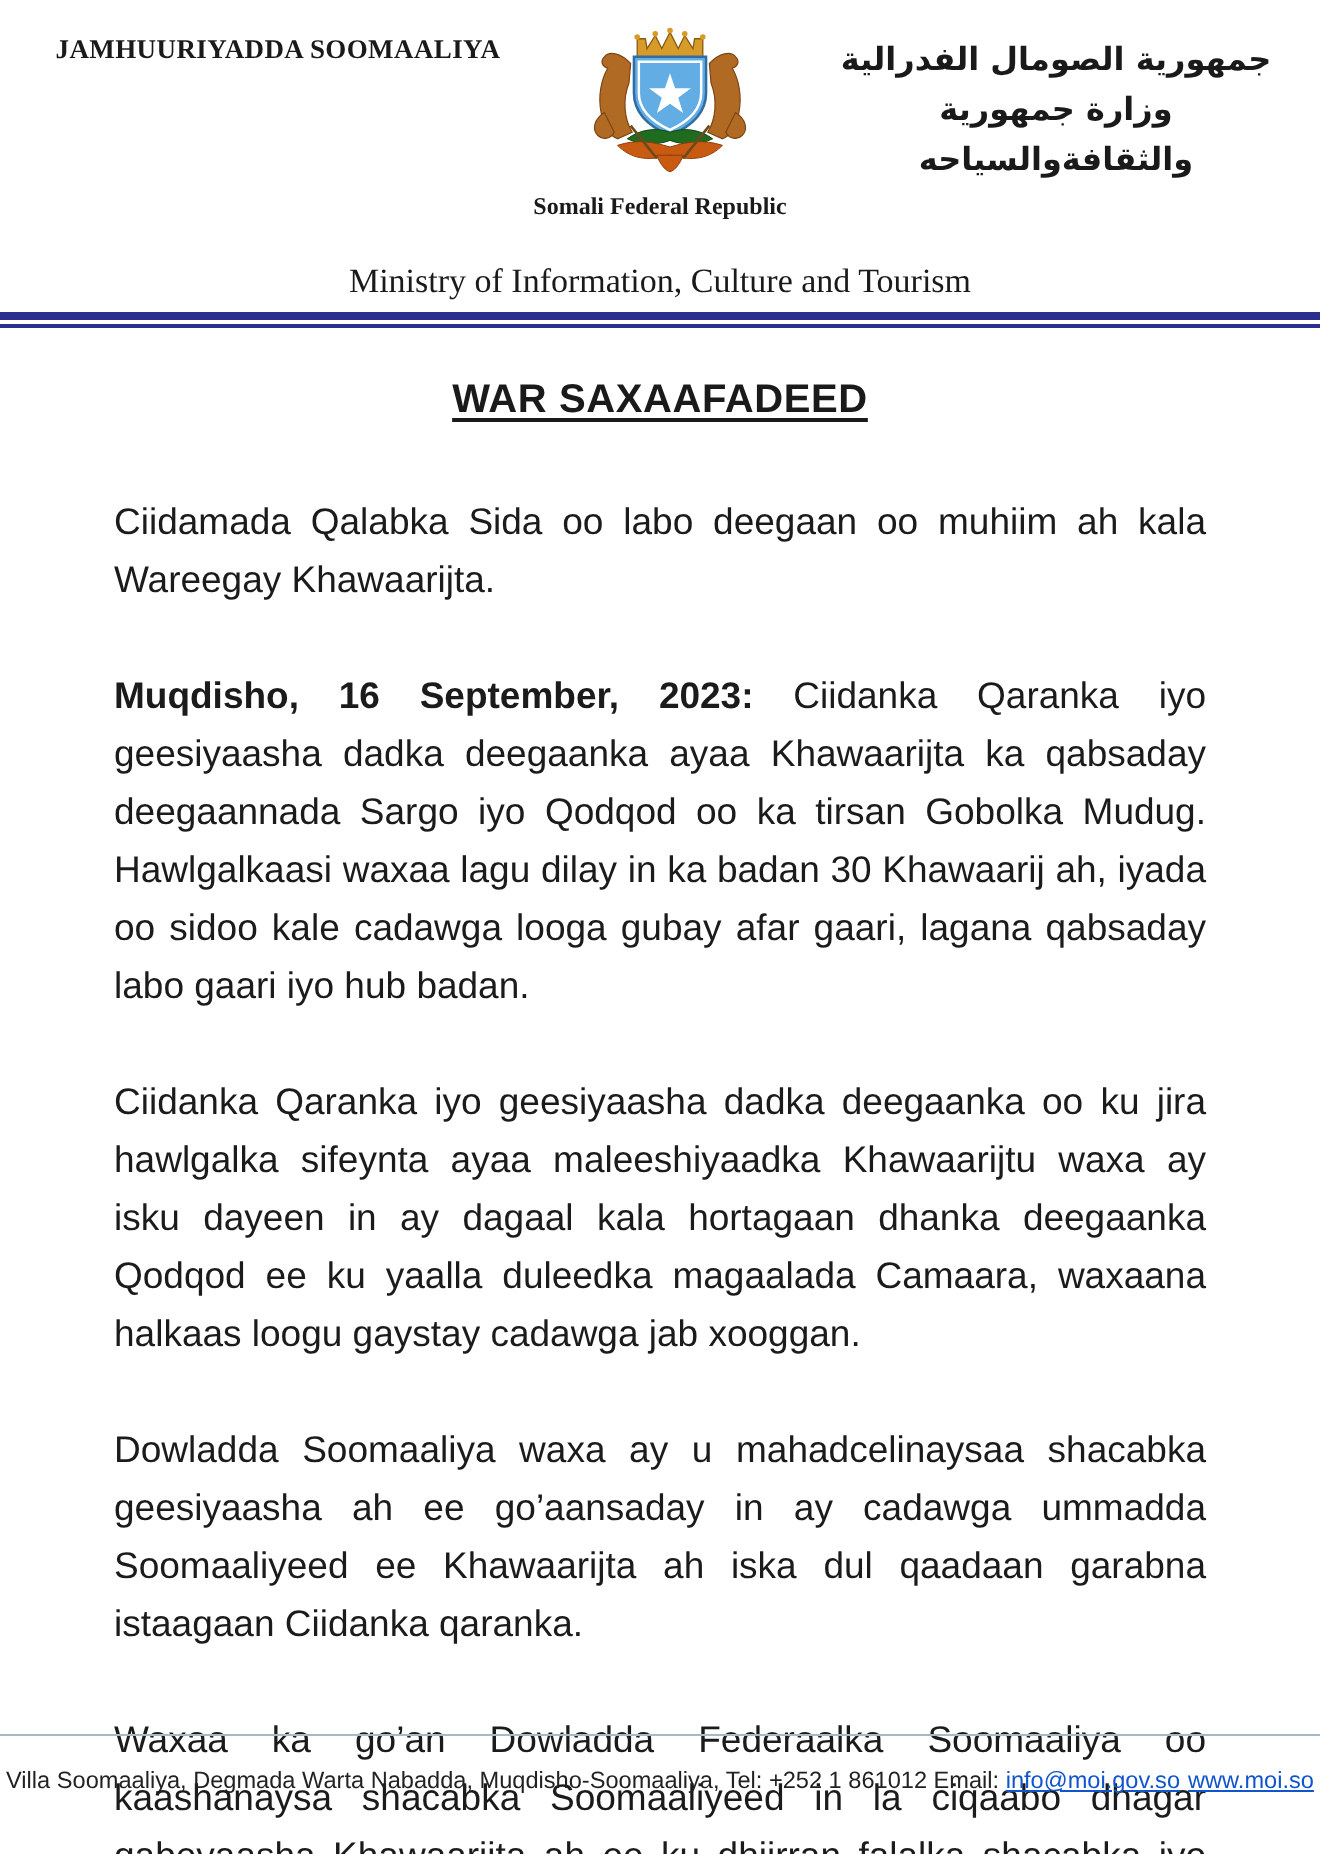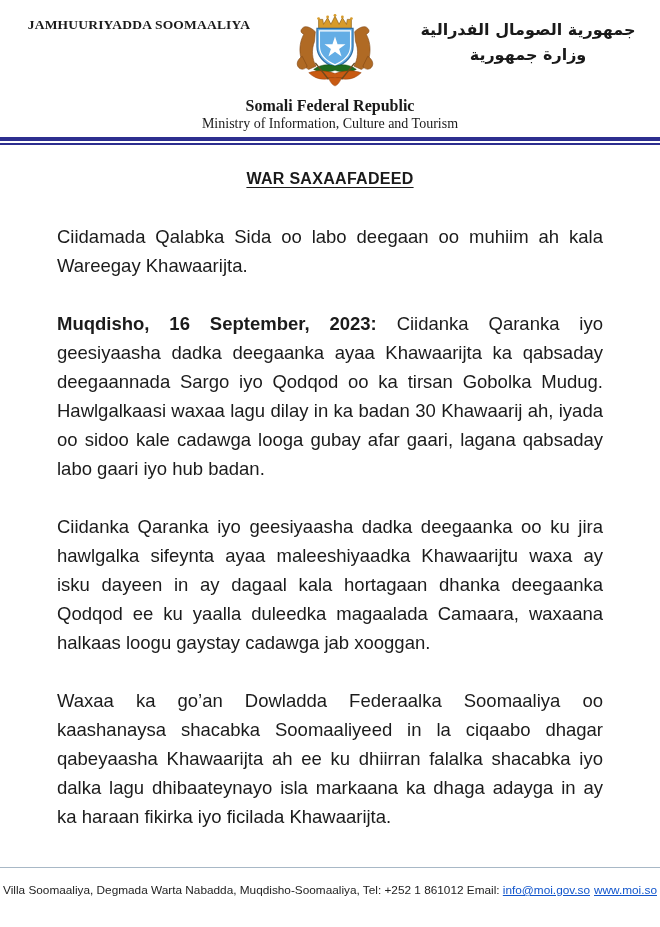--- a/index.html
+++ b/index.html
@@ -39,35 +39,35 @@
     line-height: 1.55;
     text-align: center;
     padding: 6px 12px 0 10px;
     font-family: "DejaVu Sans", sans-serif;
   }
   .header-center-text {
     text-align: center;
     font-family: "Liberation Serif", serif;
     margin-top: 2px;
   }
-  .header-center-text .bold-line { font-weight: bold; font-size: 16px; line-height: 1.2; }
-  .header-center-text .sub-line  { font-size: 14px; line-height: 1.25; }
+  .header-center-text .bold-line { font-weight: bold; font-size: 12px; line-height: 1.2; }
+  .header-center-text .sub-line  { font-size: 17px; line-height: 1.25; margin-top: 20px; }
 
   
   .double-rule { margin-top: 4px; }
   .double-rule .thick { height: 4px; background: #2d2f8f; }
   .double-rule .gap   { height: 2px; background: #ffffff; }
   .double-rule .thin  { height: 2px; background: #2d2f8f; }
 
   
   .doc-title {
     margin-top: 25px;
     text-align: center;
     font-weight: bold;
-    font-size: 16px;
+    font-size: 20px;
     letter-spacing: 0.3px;
   }
   .doc-title span { text-decoration: underline; text-underline-offset: 3px; }
 
   
   .body-text {
     padding: 0 57px;
     font-size: 18.5px;
     line-height: 29px;
     text-align: justify;
@@ -140,20 +140,21 @@
         <path d="M62,80 C64,86 68,90 70,90 C72,90 76,86 78,80 Z" fill="#C85A12" stroke="#8f3c07" stroke-width="0.6"></path>
         <line x1="46" y1="62" x2="62" y2="82" stroke="#6b4a1d" stroke-width="1.6"></line>
         <line x1="94" y1="62" x2="78" y2="82" stroke="#6b4a1d" stroke-width="1.6"></line>
       </g>
     </svg>
   </div>
 
   <div class="header-right">
     <div>جمهورية الصومال الفدرالية</div>
     <div>وزارة جمهورية</div>
+    <div>والثقافةوالسياحه</div>
   </div>
 </div>
 
 <div class="header-center-text">
   <div class="bold-line">Somali Federal Republic</div>
   <div class="sub-line">Ministry of Information, Culture and Tourism</div>
 </div>
 
 <div class="double-rule">
   <div class="thick"></div>
@@ -162,20 +163,21 @@
 </div>
 
 <div class="doc-title">
   <span>WAR SAXAAFADEED</span>
 </div>
 
 <div class="body-text">
   <p>Ciidamada Qalabka Sida oo labo deegaan oo muhiim ah kala Wareegay Khawaarijta.</p>
   <p><span class="dateline">Muqdisho, 16 September, 2023:</span><span> Ciidanka Qaranka iyo geesiyaasha dadka deegaanka ayaa Khawaarijta ka qabsaday deegaannada Sargo iyo Qodqod oo ka tirsan Gobolka Mudug. Hawlgalkaasi waxaa lagu dilay in ka badan 30 Khawaarij ah, iyada oo sidoo kale cadawga looga gubay afar gaari, lagana qabsaday labo gaari iyo hub badan.</span></p>
   <p>Ciidanka Qaranka iyo geesiyaasha dadka deegaanka oo ku jira hawlgalka sifeynta ayaa maleeshiyaadka Khawaarijtu waxa ay isku dayeen in ay dagaal kala hortagaan dhanka deegaanka Qodqod ee ku yaalla duleedka magaalada Camaara, waxaana halkaas loogu gaystay cadawga jab xooggan.</p>
+  <p>Dowladda Soomaaliya waxa ay u mahadcelinaysaa shacabka geesiyaasha ah ee go’aansaday in ay cadawga ummadda Soomaaliyeed ee Khawaarijta ah iska dul qaadaan garabna istaagaan Ciidanka qaranka.</p>
   <p>Waxaa ka go’an Dowladda Federaalka Soomaaliya oo kaashanaysa shacabka Soomaaliyeed in la ciqaabo dhagar qabeyaasha Khawaarijta ah ee ku dhiirran falalka shacabka iyo dalka lagu dhibaateynayo isla markaana ka dhaga adayga in ay ka haraan fikirka iyo ficilada Khawaarijta.</p>
 </div>
 
 <div class="footer">
   <div class="footer-rule"></div>
   <div class="footer-text">
     <span>Villa Soomaaliya, Degmada Warta Nabadda, Muqdisho-Soomaaliya, Tel: +252 1 861012 Email: </span><a>info@moi.gov.so</a><a>www.moi.so</a>
   </div>
 </div>
 

